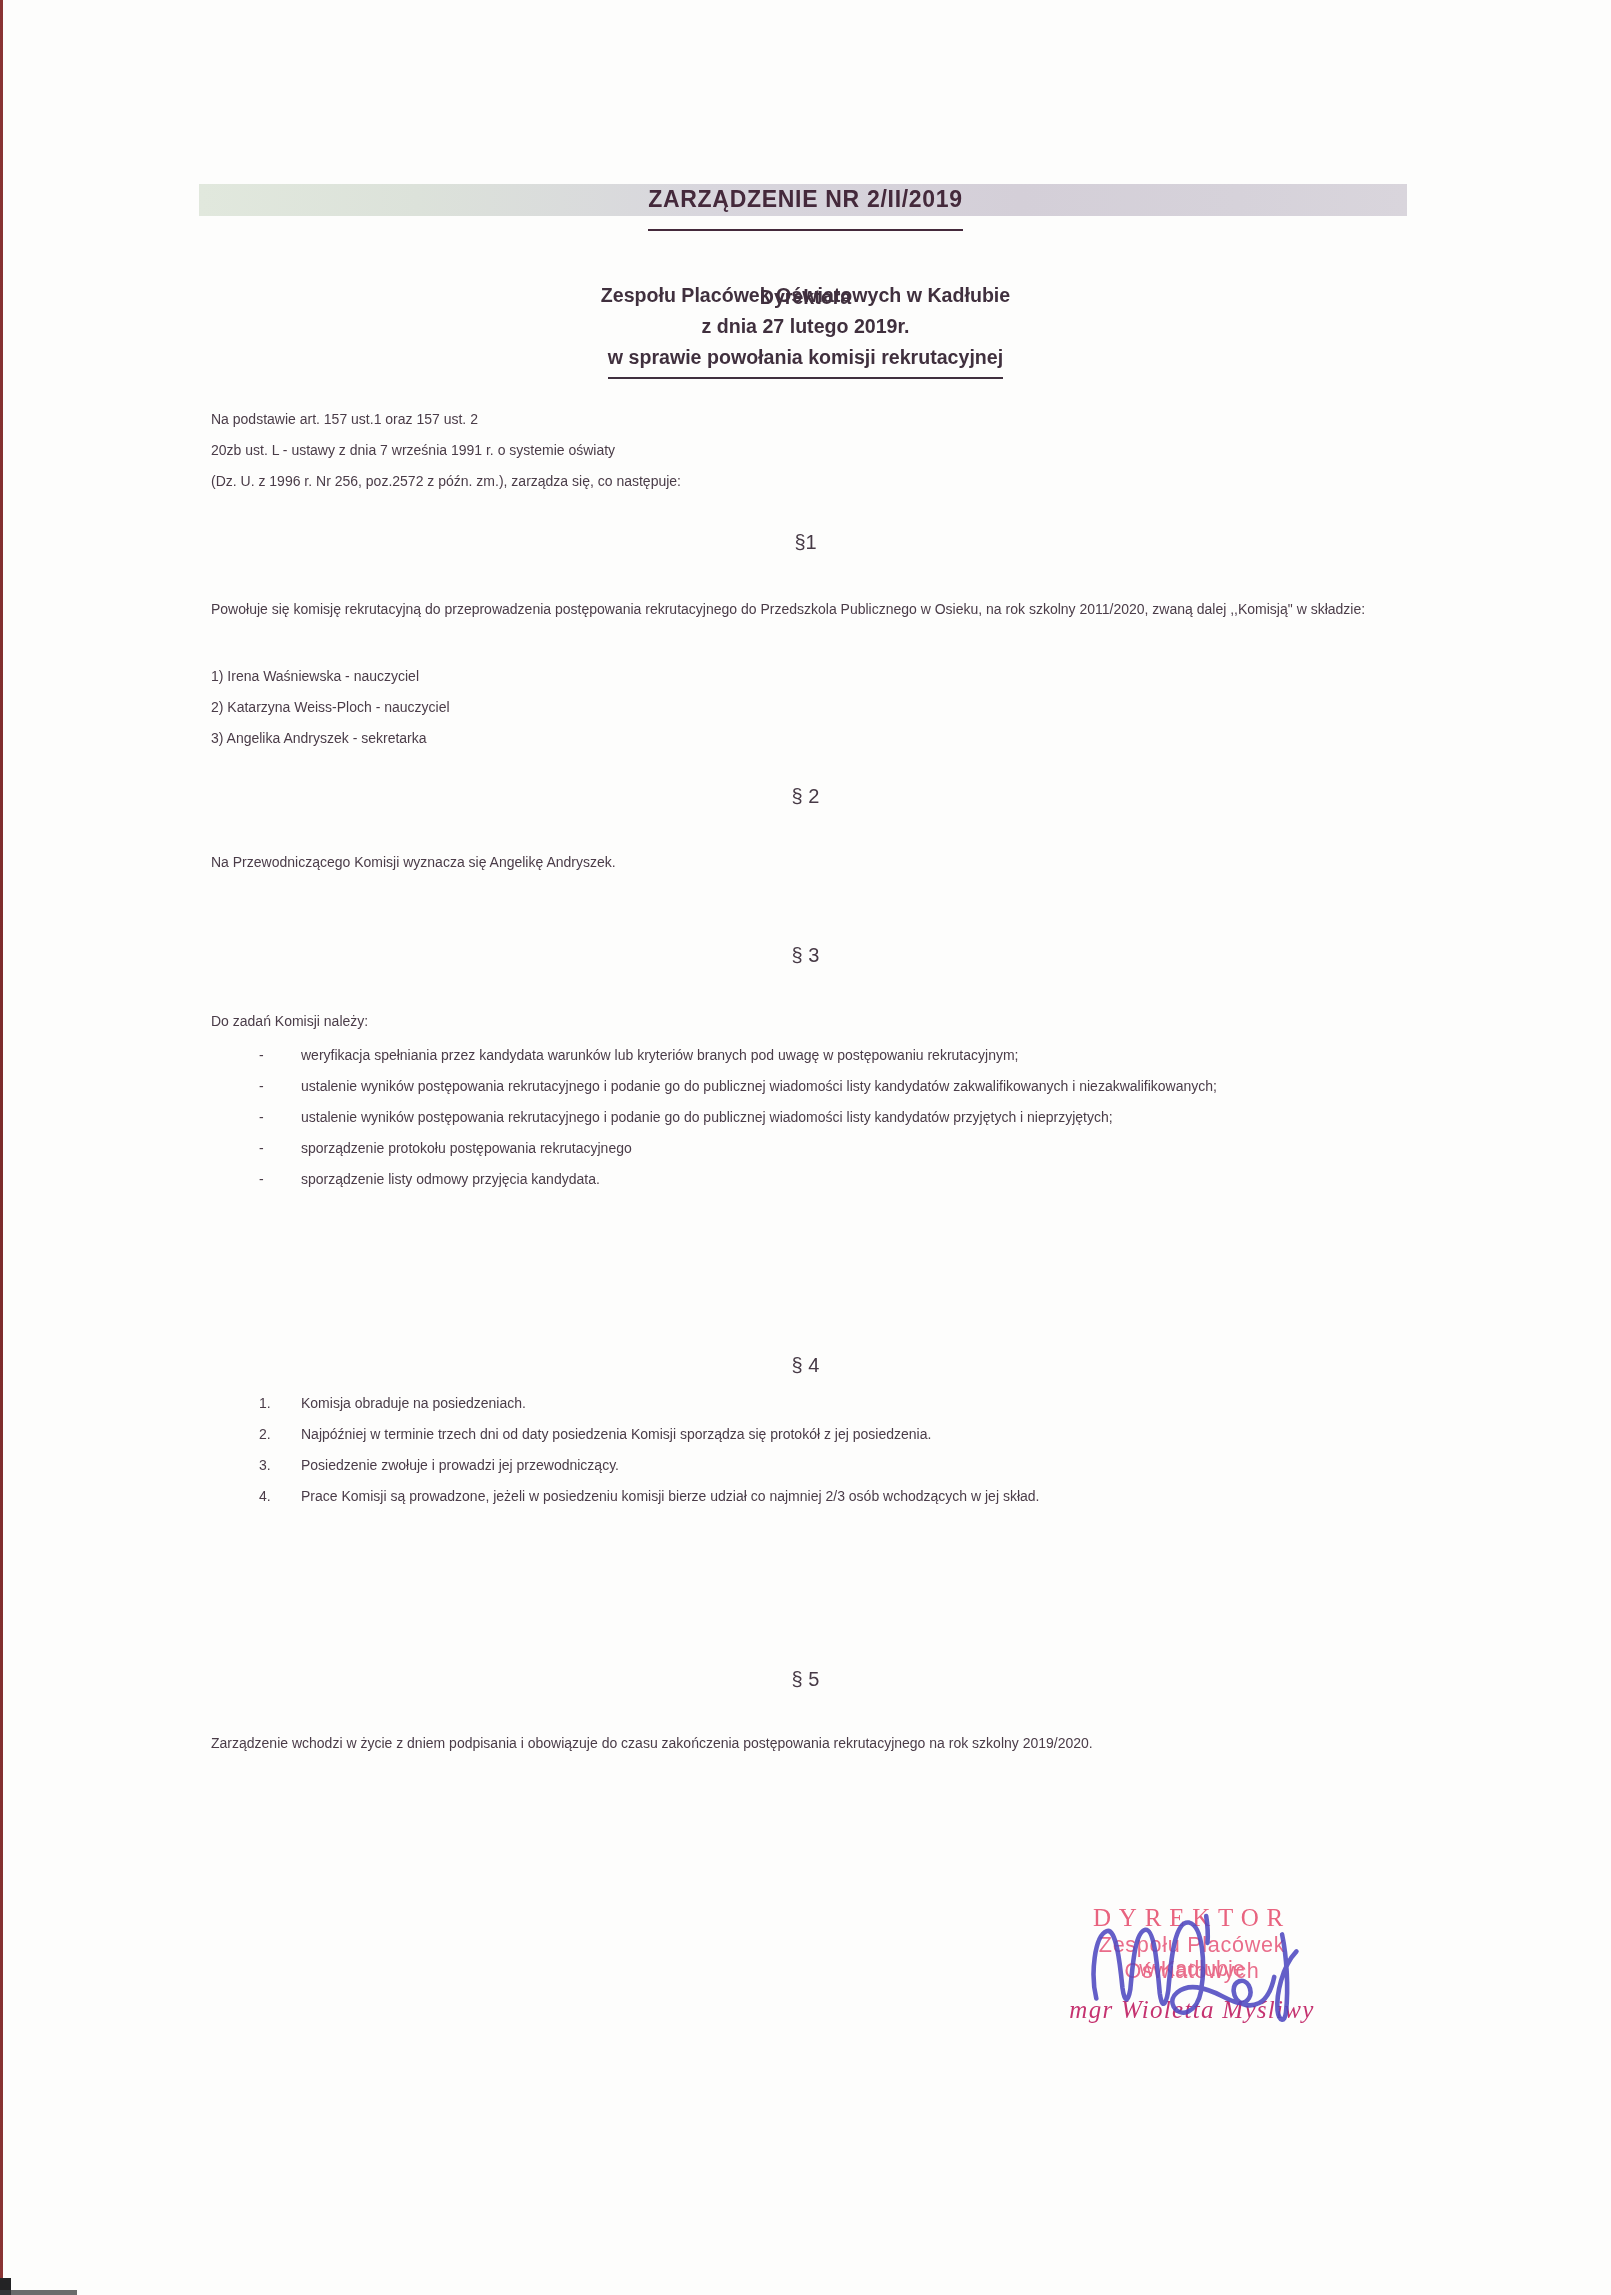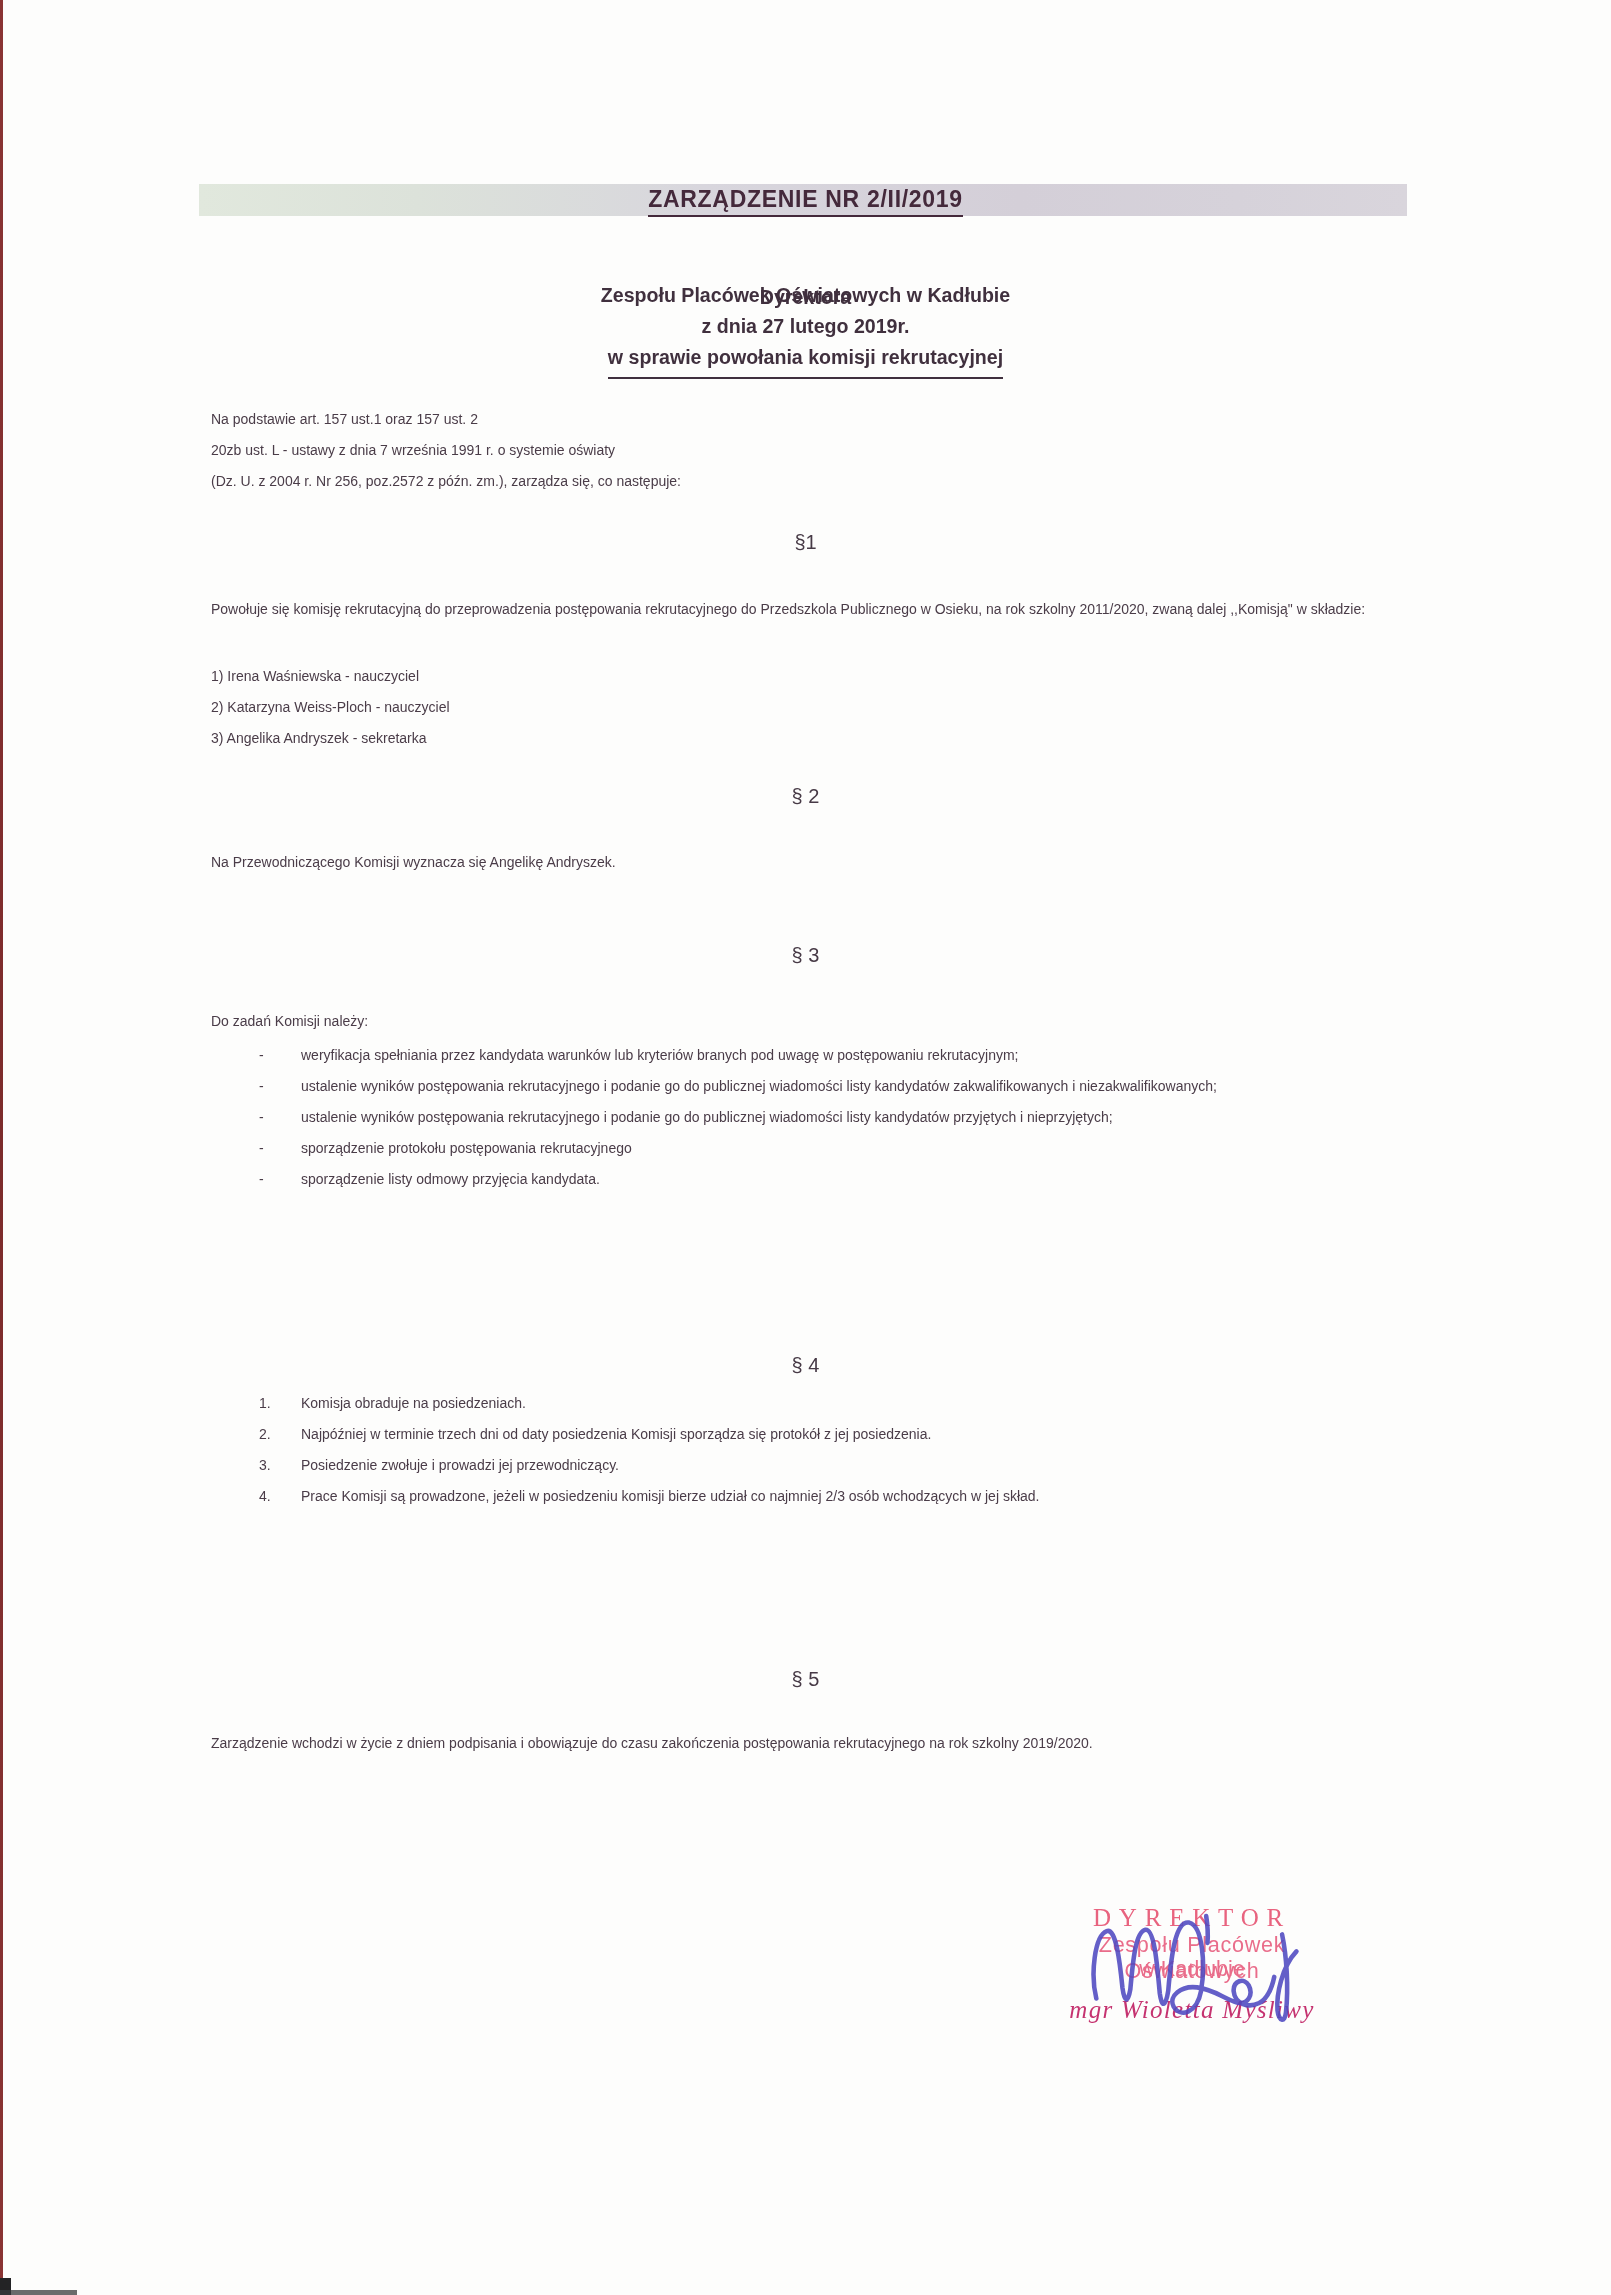--- a/index.html
+++ b/index.html
@@ -11,21 +11,21 @@
   }
   .abs{position:absolute;}
   
   .edge-strip{left:0;top:0;width:3.3px;height:2295px;background:linear-gradient(180deg,#8a3434,#7c2b2b 50%,#8a3434);}
   .corner-mark{left:0;top:2278px;width:10.5px;height:17px;background:#232325;}
   .corner-line{left:0;top:2290px;width:77px;height:5.2px;background:#3a3a3c;opacity:.75;}
   
   .title-banner{left:199px;top:184px;width:1208px;height:32px;
     background:linear-gradient(90deg,#e1e8dd 0%,#dce2da 18%,#d8d6dd 42%,#d4cfd8 68%,#d6d2da 86%,#d9d5dc 100%);}
   .doc-title{left:0;top:186px;width:1611px;text-align:center;font-size:23px;font-weight:bold;color:#44293b;letter-spacing:0.7px;}
-  .doc-title span{display:inline-block;border-bottom:2.6px solid #44293b;padding-bottom:2px;}
+  .doc-title span{display:inline-block;border-bottom:2.6px solid #44293b;padding-bottom:16px;}
   
   .hdr{left:0;width:1611px;text-align:center;font-size:19.6px;font-weight:bold;color:#40303e;}
   .hdr-1{top:254px;margin-top:32px;} .hdr-2{top:284px;} .hdr-3{top:315px;}
   .hdr-4{top:346px;}
   .hdr-4 span{display:inline-block;border-bottom:2.6px solid #40303e;padding-bottom:8px;}
   
   .body-txt{font-size:14px;line-height:31px;color:#4a3c48;}
   .legal{left:211px;top:404px;width:1229px;}
   .sec-h{left:0;width:1611px;text-align:center;font-size:20px;color:#473a46;}
   .s1-h{top:531px;} .s2-h{top:785px;} .s3-h{top:944px;} .s4-h{top:1354px;} .s5-h{top:1668px;}
@@ -62,21 +62,21 @@
 <div class="abs hdr hdr-1">Dyrektora</div>
 <div class="abs hdr hdr-2">Zespołu Placówek Oświatowych w Kadłubie</div>
 <div class="abs hdr hdr-3">z dnia 27 lutego 2019r.</div>
 <div class="abs hdr hdr-4">
   <span>w sprawie powołania komisji rekrutacyjnej</span>
 </div>
 
 <div class="abs legal body-txt">
   <div>Na podstawie art. 157 ust.1 oraz 157 ust. 2</div>
   <div>20zb ust. L - ustawy z dnia 7 września 1991 r. o systemie oświaty</div>
-  <div>(Dz. U. z 2004 r. Nr 256, poz.2572 z późn. zm.), zarządza się, co następuje:</div>
+  <div>(Dz. U. z 1996 r. Nr 256, poz.2572 z późn. zm.), zarządza się, co następuje:</div>
 </div>
 
 <div class="abs sec-h s1-h">§1</div>
 <div class="abs s1-para body-txt">Powołuje się komisję rekrutacyjną do przeprowadzenia postępowania rekrutacyjnego do Przedszkola Publicznego w Osieku, na rok szkolny 2011/2020, zwaną dalej ,,Komisją" w składzie:</div>
 <div class="abs s1-list body-txt">
   <div>1) Irena Waśniewska - nauczyciel</div>
   <div>2) Katarzyna Weiss-Ploch - nauczyciel</div>
   <div>3) Angelika Andryszek - sekretarka</div>
 </div>
 

